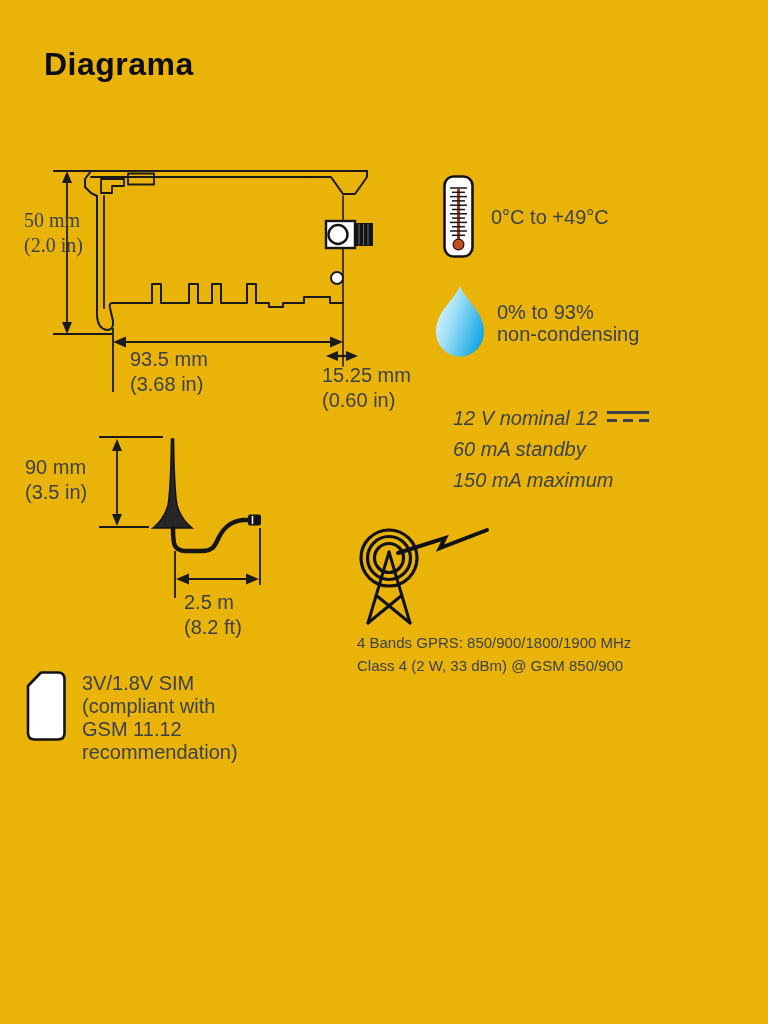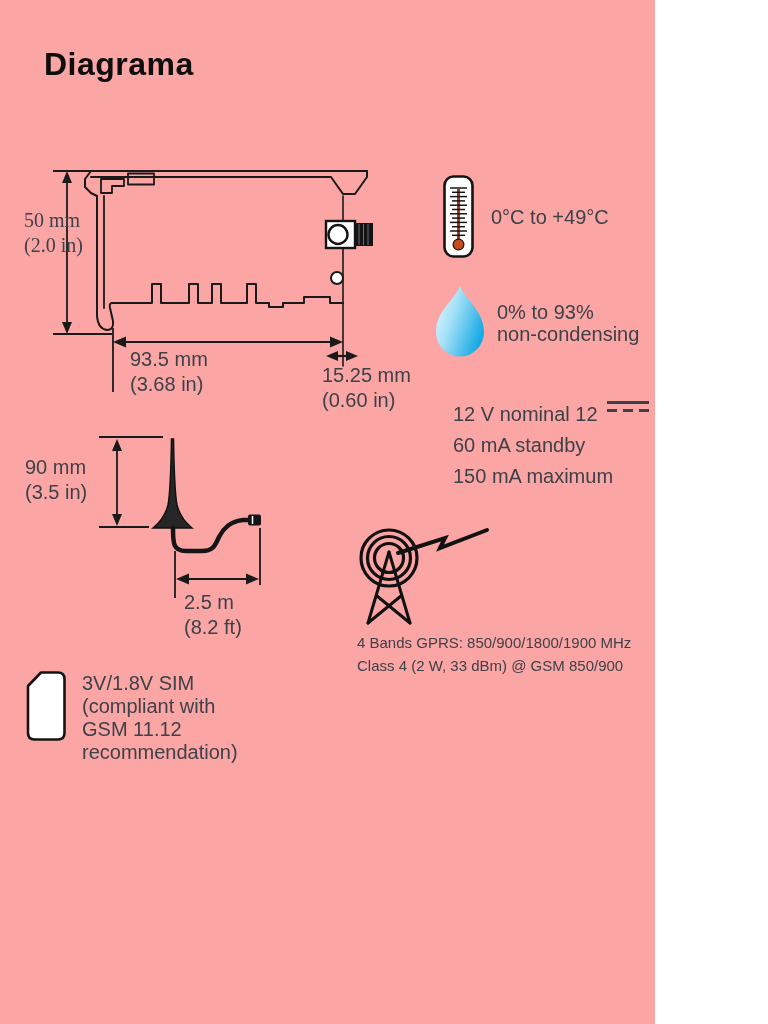--- a/index.html
+++ b/index.html
@@ -1,23 +1,23 @@
 <!DOCTYPE html>
 <html><head>
 <meta charset="utf-8">
 <style>
   * { margin:0; padding:0; box-sizing:border-box; }
   html,body { width:768px; height:1024px; background:#ffffff; font-family:"Liberation Sans", sans-serif; }
-  .page { position:relative; width:655px; height:1024px; background:#fca5a5; overflow:hidden; }
+  .page { position:relative; width:768px; height:1024px; background:#eab308; overflow:hidden; }
   .abs { position:absolute; }
   .title { left:44px; top:46px; font-size:32px; font-weight:bold; color:#0d0d0d; letter-spacing:0.5px; }
   .dimtext, .spec { color:#3d4148; font-size:20px; line-height:25px; }
   .spec { line-height:22px; }
   .power-block { left:453px; top:403px; color:#3d4148; font-size:20px; }
-  .power-line { height:31px; display:flex; align-items:flex-start; }
+  .power-line { height:31px; display:flex; align-items:center;font-style:italic; }
   .dc-sym { display:inline-block; width:42px; height:11px; margin-left:9px; position:relative; top:-2px; }
   .dc-sym::before { content:""; position:absolute; top:0; left:0; right:0; height:3px; background:#3d4148; }
   .dc-sym::after { content:""; position:absolute; bottom:0; left:0; right:0; height:3px;
     background:repeating-linear-gradient(to right,#3d4148 0 10px, transparent 10px 16px); }
   .gsm-block { left:357px; top:631px; color:#3d4148; font-size:15px; line-height:23px; }
   .sim-block { left:82px; top:672px; color:#3d4148; font-size:20px; line-height:23px; }
   svg { display:block; }
 </style>
 </head>
 <body>

